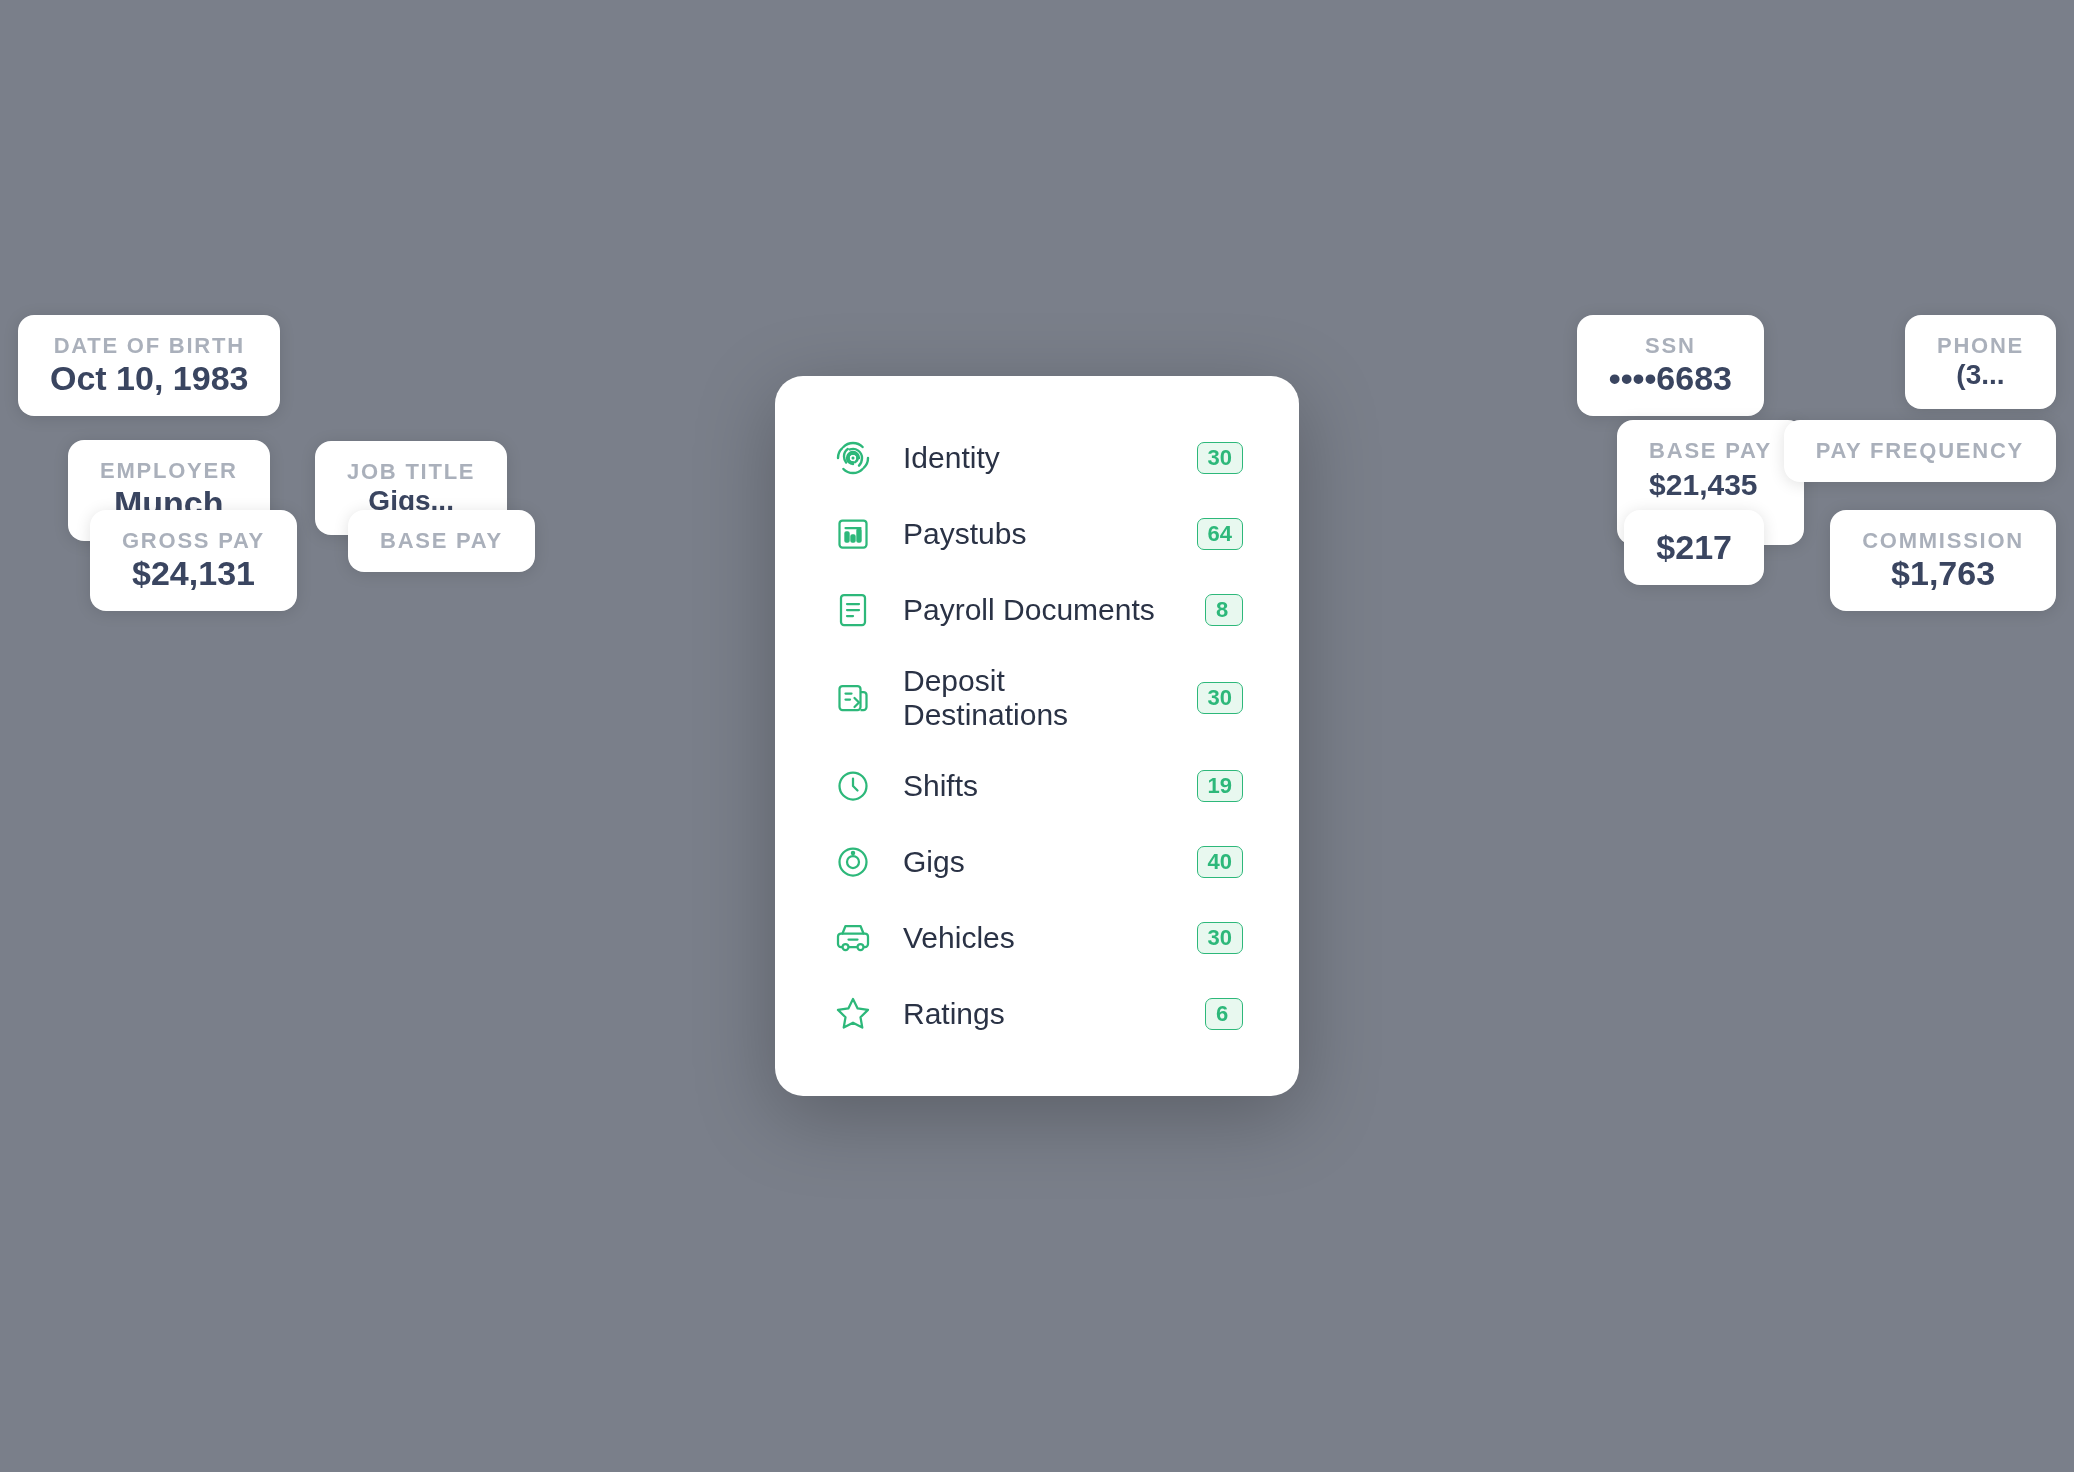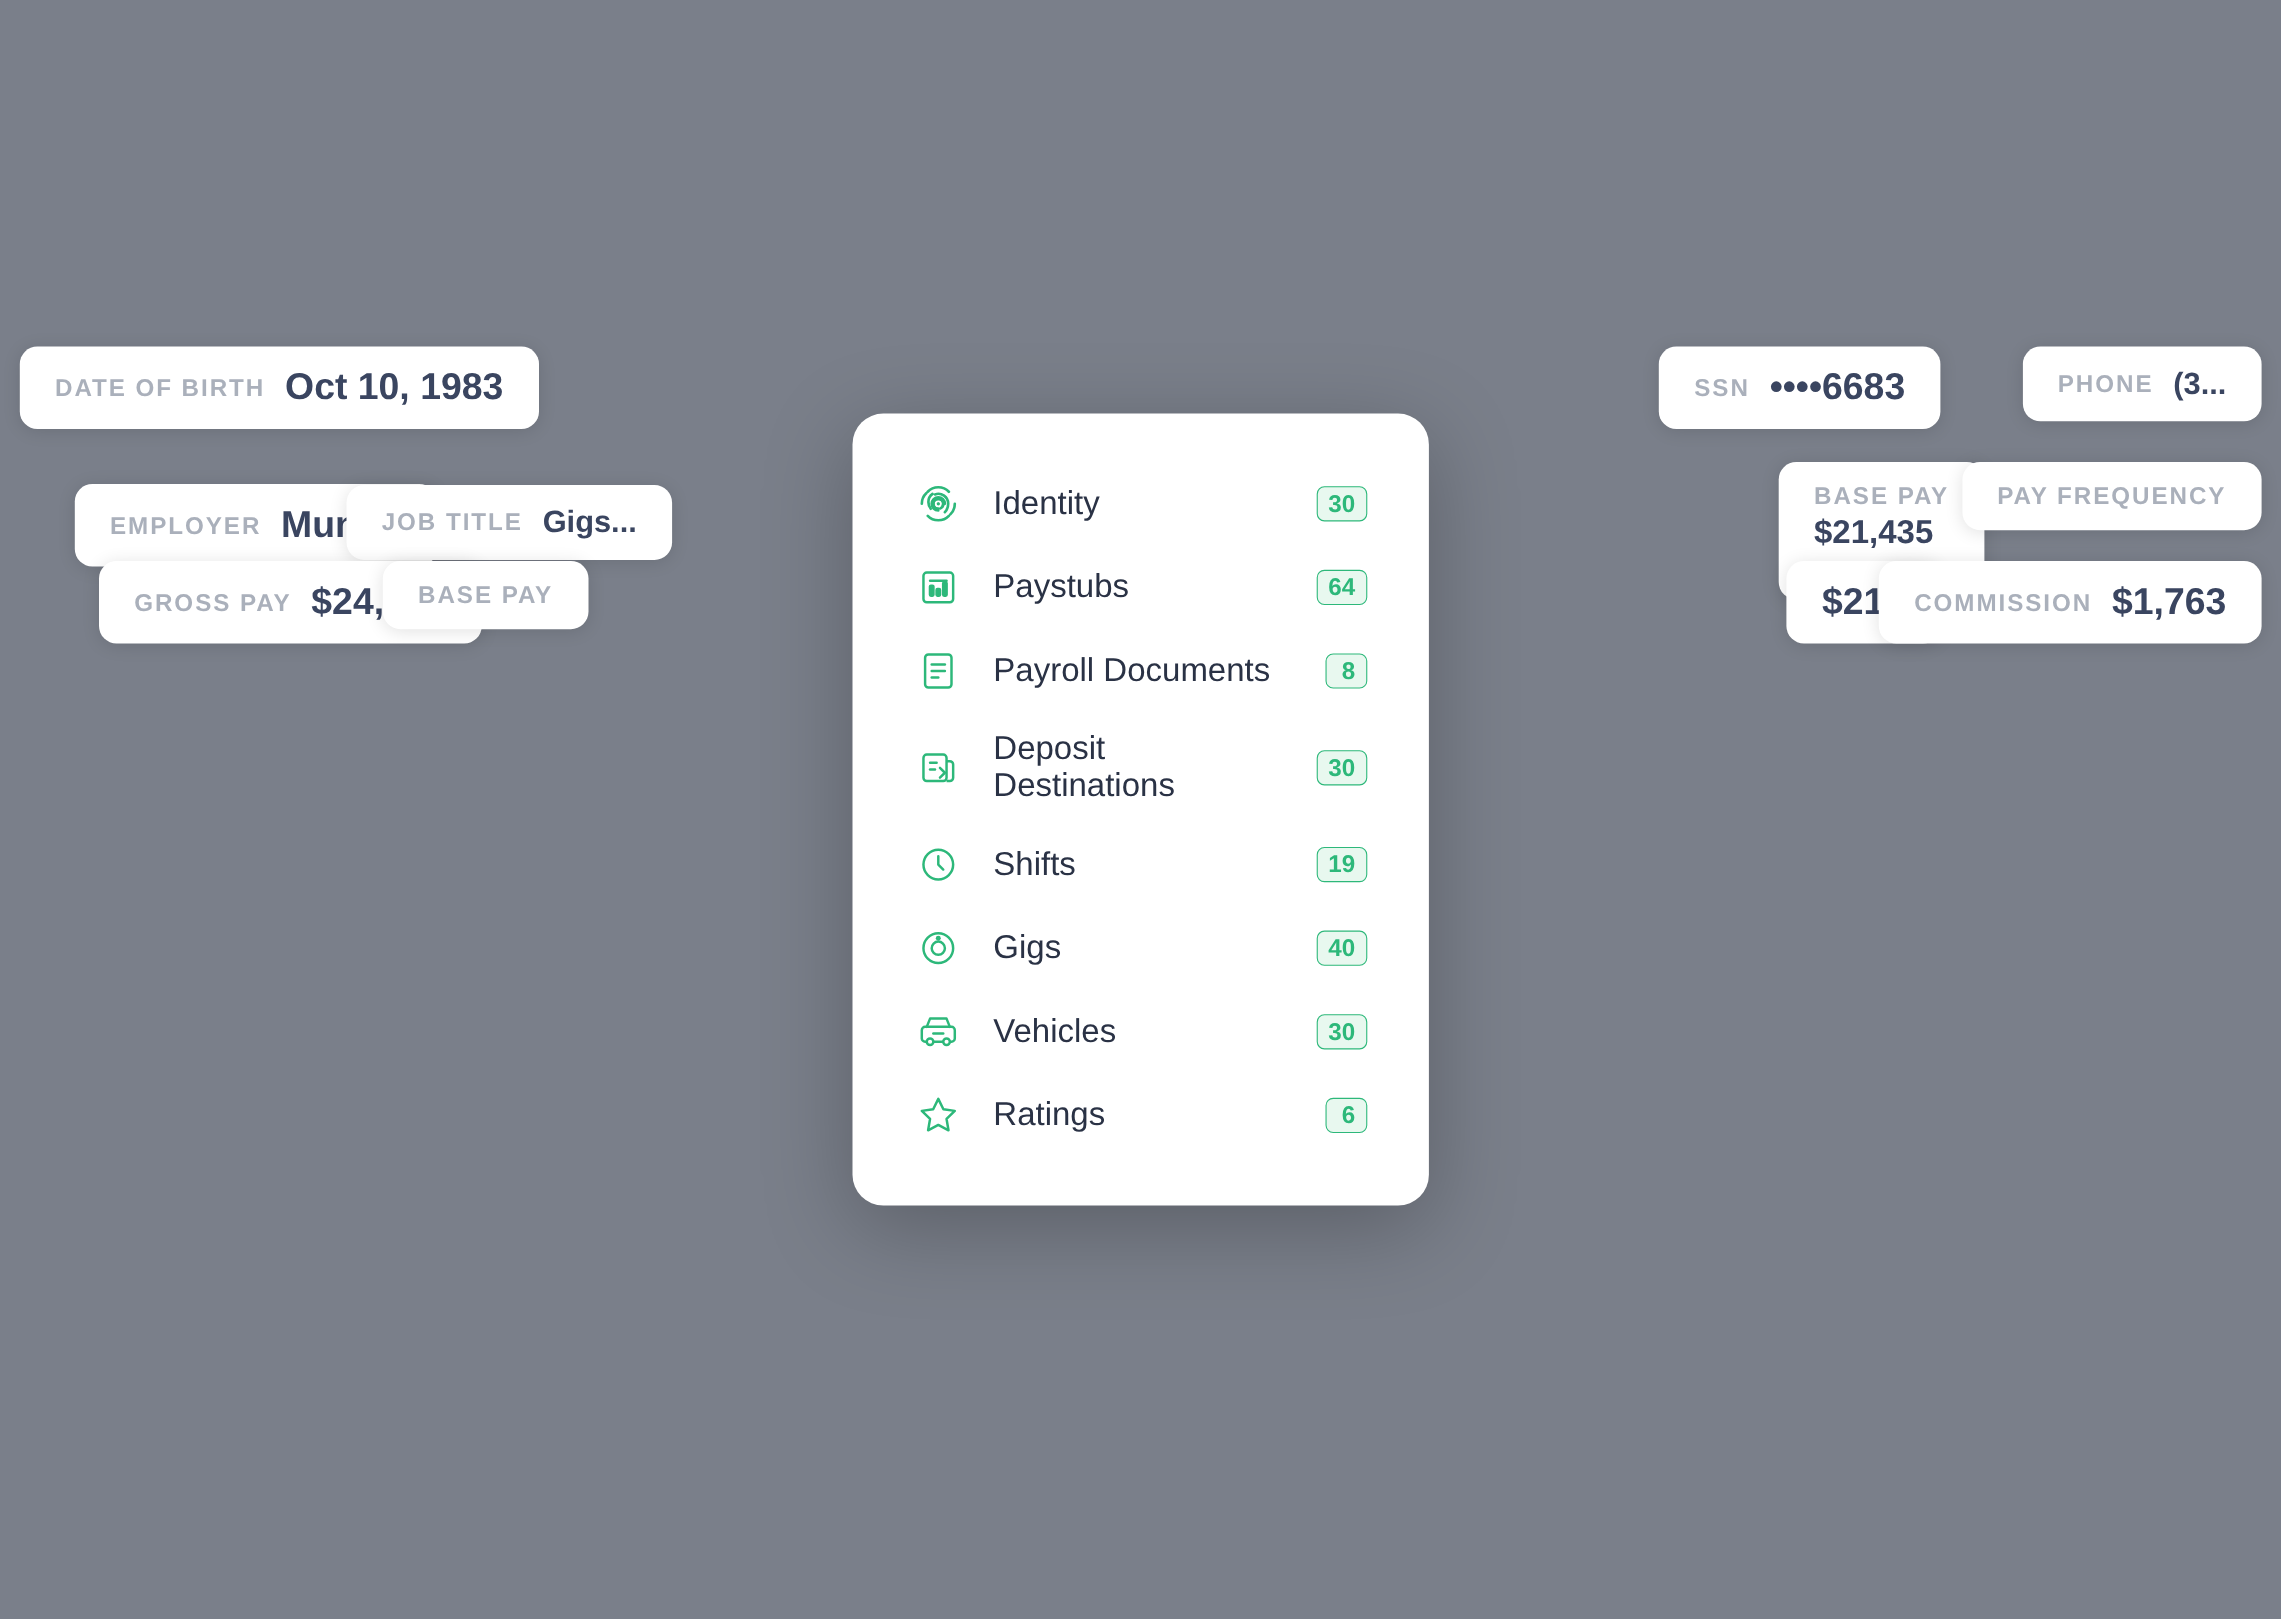--- a/index.html
+++ b/index.html
@@ -23,22 +23,22 @@
       pointer-events: none;
     }
 
     .info-card {
       position: absolute;
       background: white;
       border-radius: 16px;
       padding: 18px 32px;
       display: flex;
       align-items: center;
-      gap: 18px;
       box-shadow: 0 2px 16px rgba(0,0,0,0.12);
+      flex-direction: column;
     }
 
     .info-card .label {
       font-size: 22px;
       font-weight: 600;
       color: #aab0bb;
       letter-spacing: 0.08em;
       text-transform: uppercase;
     }
 
@@ -117,21 +117,21 @@
 
     .badge {
       background: #e8f8ef;
       color: #2db87a;
       border: 1.5px solid #2db87a;
       border-radius: 7px;
       font-size: 22px;
       font-weight: 600;
       padding: 2px 10px;
       min-width: 38px;
-      text-align: right;
+      text-align: left;
     }
   </style>
 </head>
 <body>
 
 <div class="bg-cards">
 
   <div class="info-card card-dob">
     <span class="label">DATE OF BIRTH</span>
     <span class="value">Oct 10, 1983</span>

